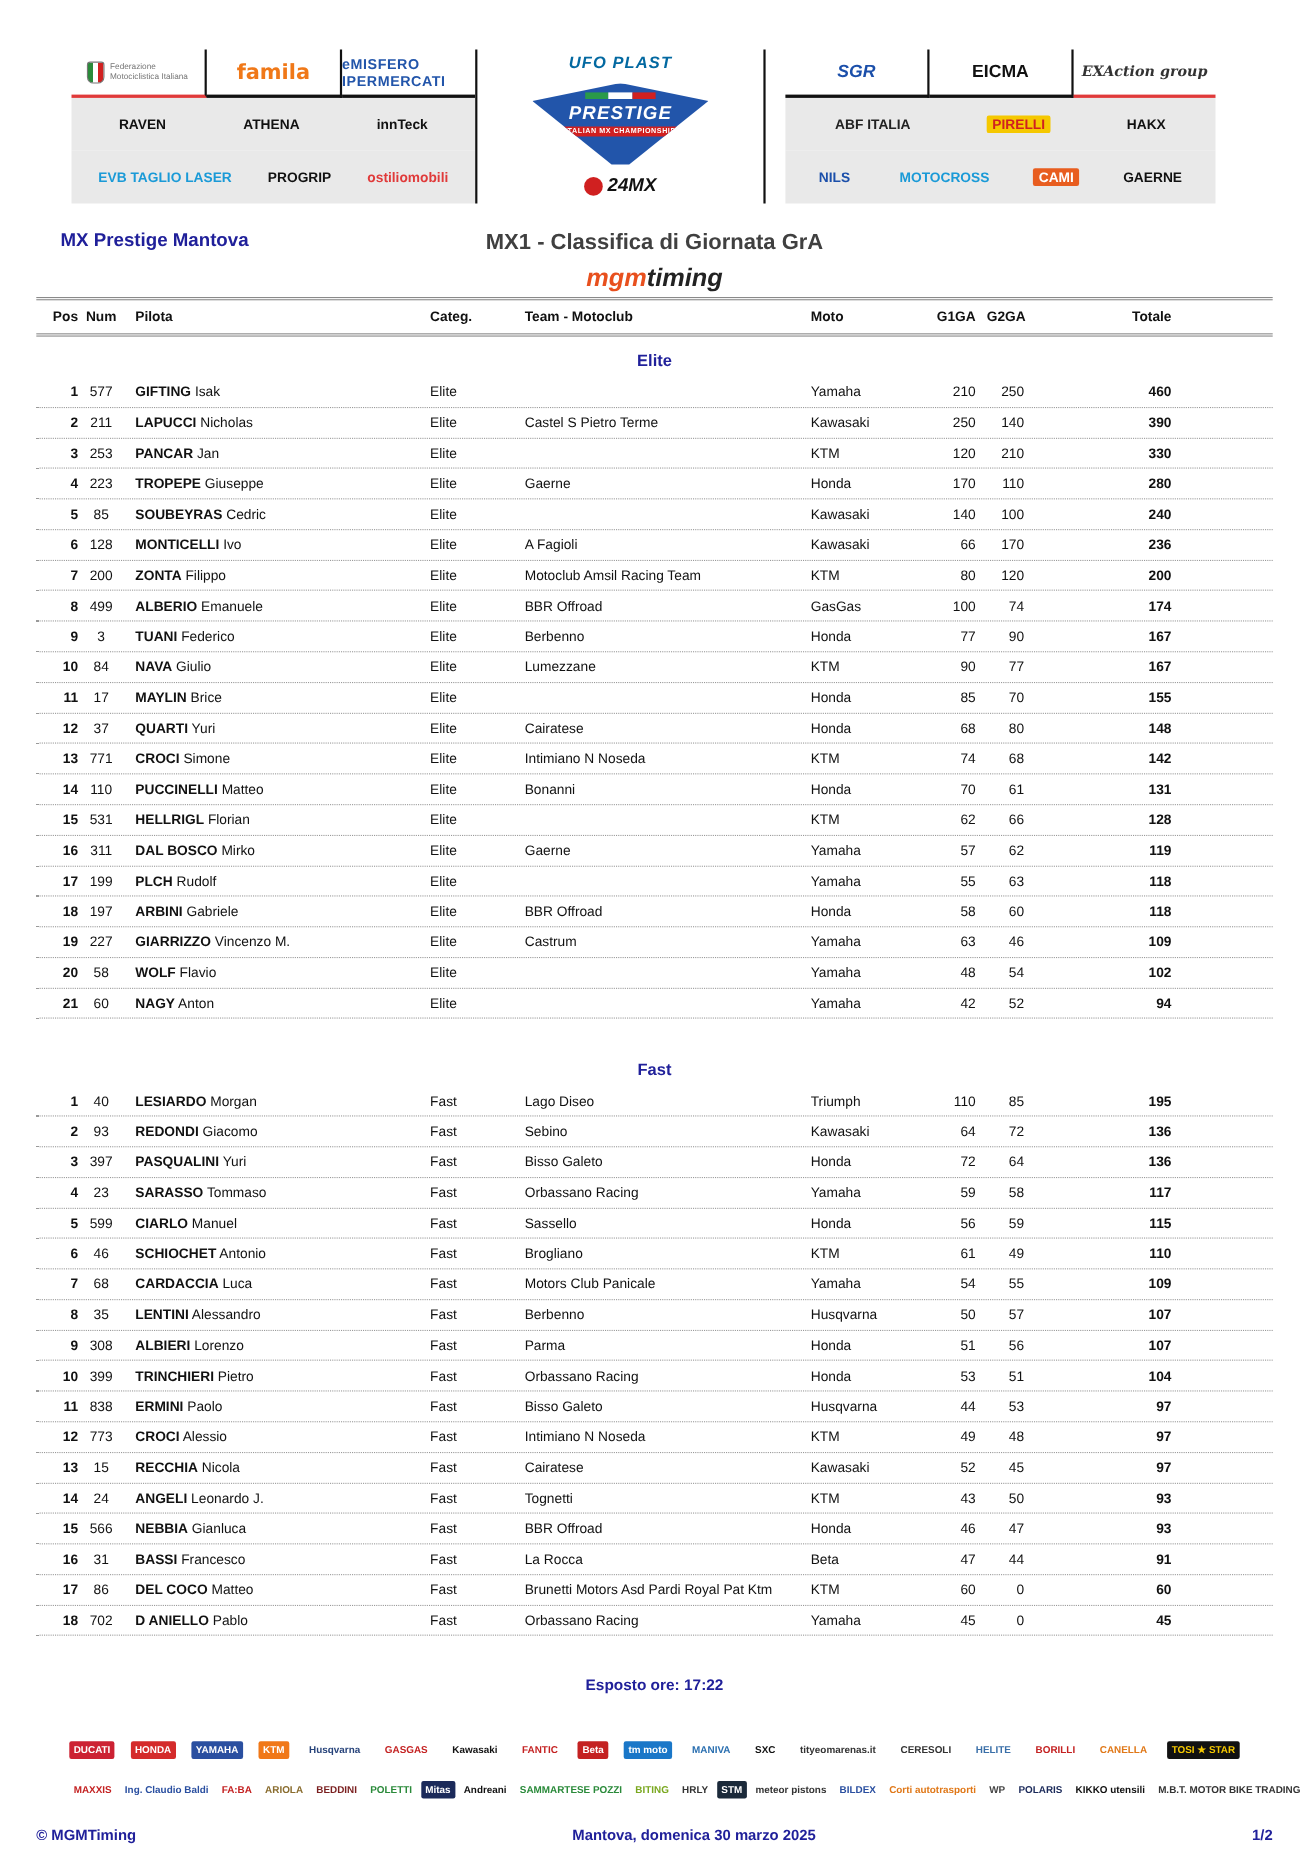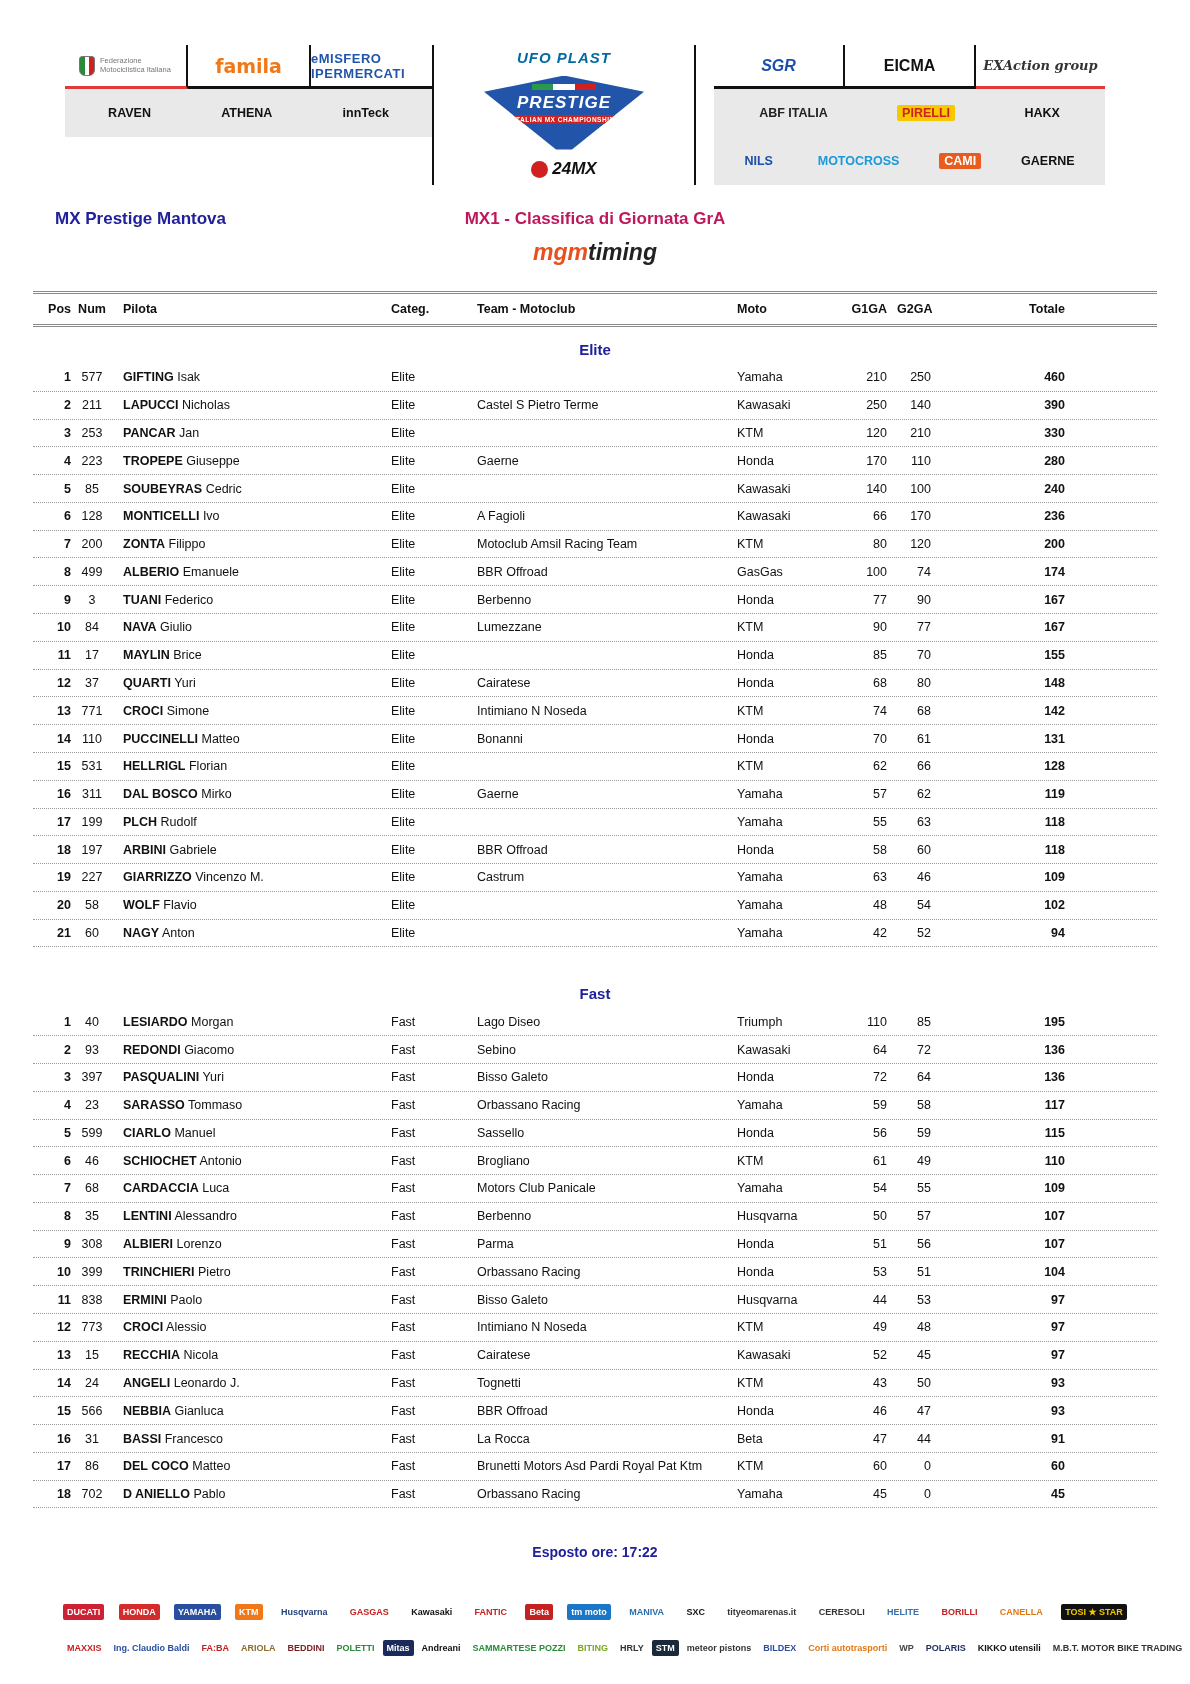--- a/index.html
+++ b/index.html
@@ -39,28 +39,28 @@
   .flag .g{background:#2a9a4a;}.flag .w{background:#fff;}.flag .r{background:#d02020;}
   .p-name{color:#fff;font-weight:bold;font-style:italic;font-size:17px;letter-spacing:1px;}
   .p-sub{background:#d02020;color:#fff;font-size:6.5px;font-weight:bold;border-radius:4px;
     padding:1px 5px;margin-top:2px;letter-spacing:.5px;}
   .mx24{display:flex;align-items:center;gap:4px;font-weight:bold;font-style:italic;font-size:17px;color:#111;}
   .mx-dot{width:17px;height:17px;border-radius:50%;background:#d02020;display:inline-block;}
 
   
   .titlebar{position:relative;margin-top:24px;height:22px;}
   .evt-name{position:absolute;left:22px;top:0;color:#20209a;font-weight:bold;font-size:17px;}
-  .doc-title{text-align:center;color:#be185d;font-weight:bold;font-size:17px;}
+  .doc-title{text-align:center;color:#404040;font-weight:bold;font-size:20px;}
   .timing{ text-align:center;margin-top:8px;font-size:23px;font-weight:bold;font-style:italic;}
   .timing .mgm{color:#e8501e;text-align:center;}
   .timing .tim{color:#222;}
 
   
   .thead,.trow{display:grid;grid-template-columns:38px 42px 278px 86px 260px 112px 48px 44px 1fr;align-items:center;}
-  .thead{margin-top:25px;border-top:3px double #8a8a8a;border-bottom:3px double #8a8a8a;
+  .thead{margin-top:4px;border-top:3px double #8a8a8a;border-bottom:3px double #8a8a8a;
     padding:8px 0;font-weight:bold;font-size:12.5px;}
   .c-pos{text-align:right;font-weight:bold;}
   .c-num{text-align:center;}
   .c-pilota{padding-left:10px;}
   .c-pilota .ln{font-weight:bold;}
   .c-g1,.c-g2{text-align:right;padding-right:10px;}
   .c-tot{text-align:right;font-weight:bold;padding-right:92px;}
   .section-title{text-align:center;color:#20209a;font-weight:bold;font-size:15px;margin:14px 0 6px;}
   .section-title.fast{margin-top:38px;}
   .trow{border-bottom:1px dotted #999;padding:6.4px 0;font-size:12.5px;}
@@ -87,20 +87,26 @@
           <span class="fmi-text">Federazione Motociclistica Italiana</span>
         </div>
         <div class="b-cell famila">famila</div>
         <div class="b-cell emisfero">eMISFERO IPERMERCATI</div>
       </div>
       <div class="b-grid">
 
       <span class="chip" style="color: rgb(17, 17, 17);">RAVEN</span>
           <span class="chip" style="color: rgb(17, 17, 17);">ATHENA</span>
           <span class="chip" style="color: rgb(17, 17, 17);">innTeck</span>
+        </div>
+      <div class="b-grid">
+
+      <span class="chip" style="color: rgb(26, 154, 215);">EVB TAGLIO LASER</span>
+          <span class="chip" style="color: rgb(17, 17, 17);">PROGRIP</span>
+          <span class="chip" style="color: rgb(224, 58, 58);">ostiliomobili</span>
         </div>
     </div>
 
     <div class="b-center">
       <div class="ufo">UFO PLAST</div>
       <div class="prestige">
         <div class="flag">
             <i class="g"></i>
             <i class="w"></i>
             <i class="r"></i>

